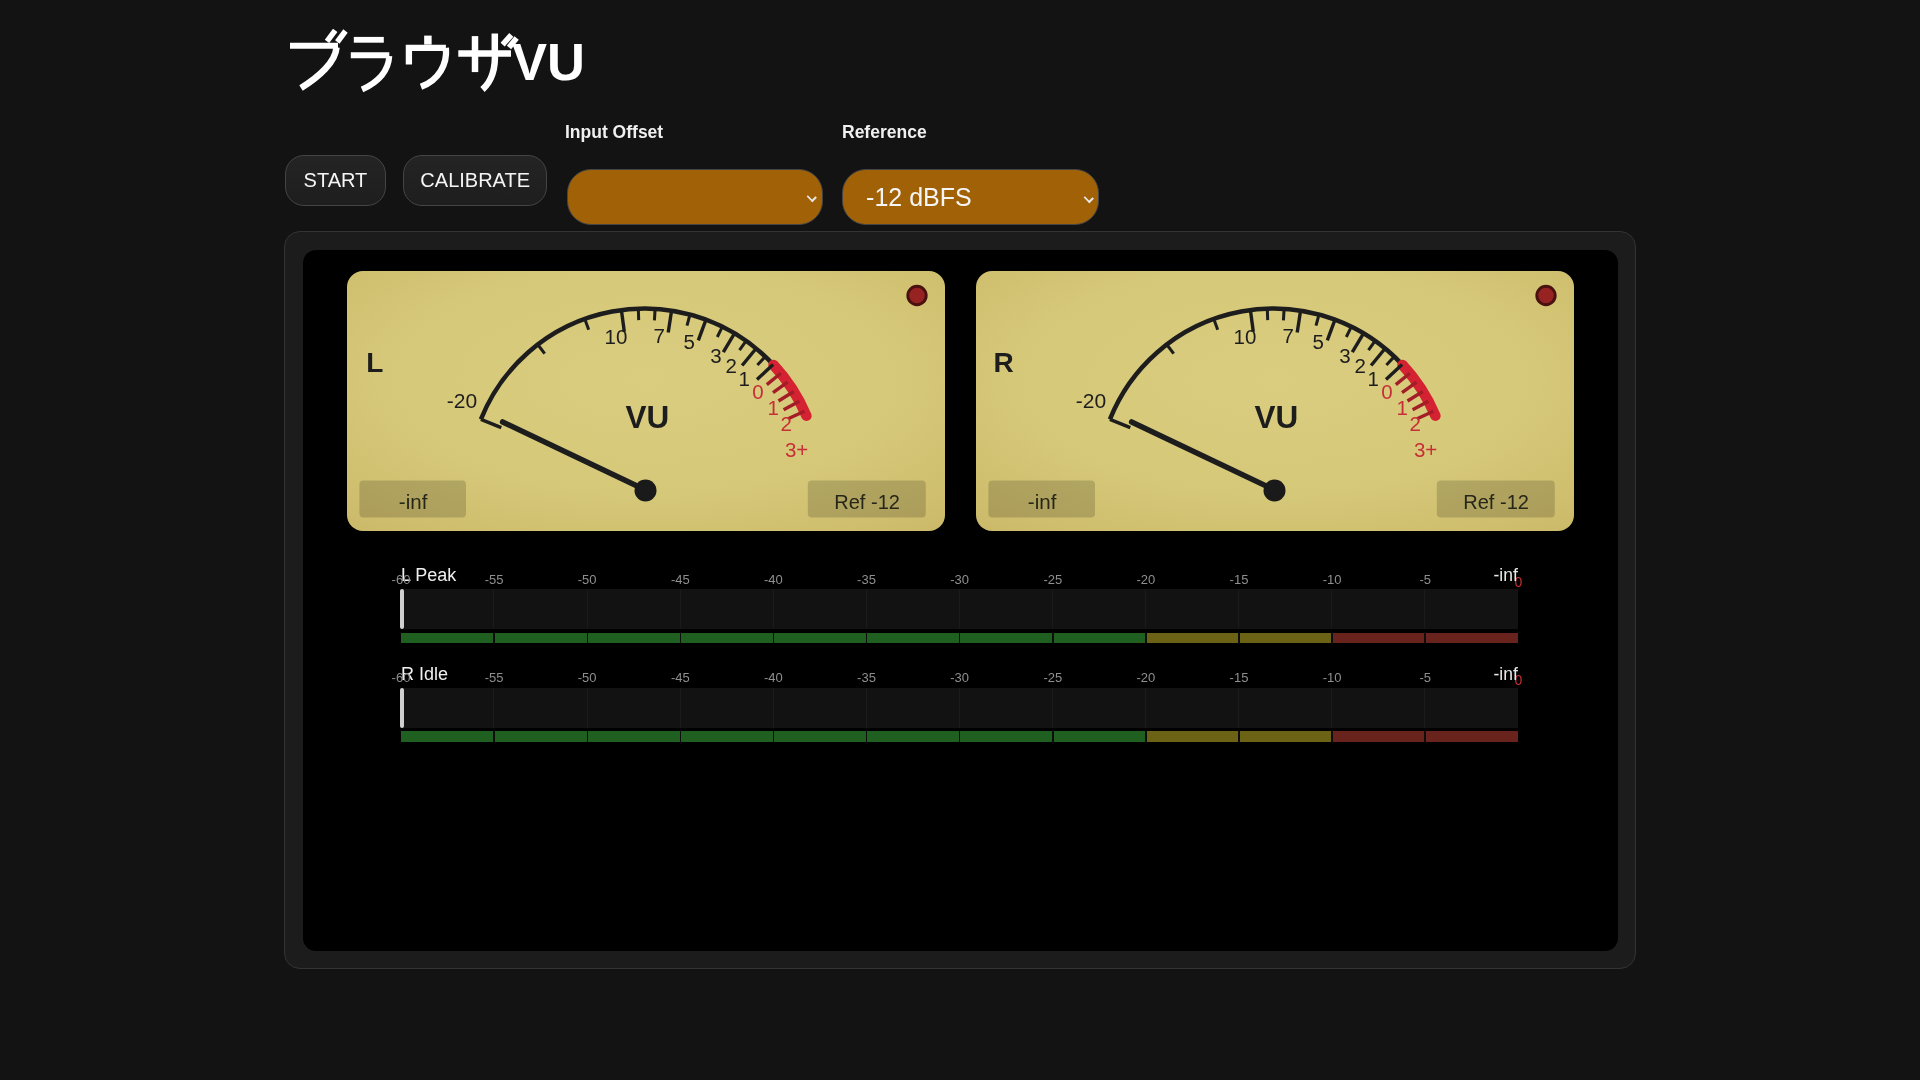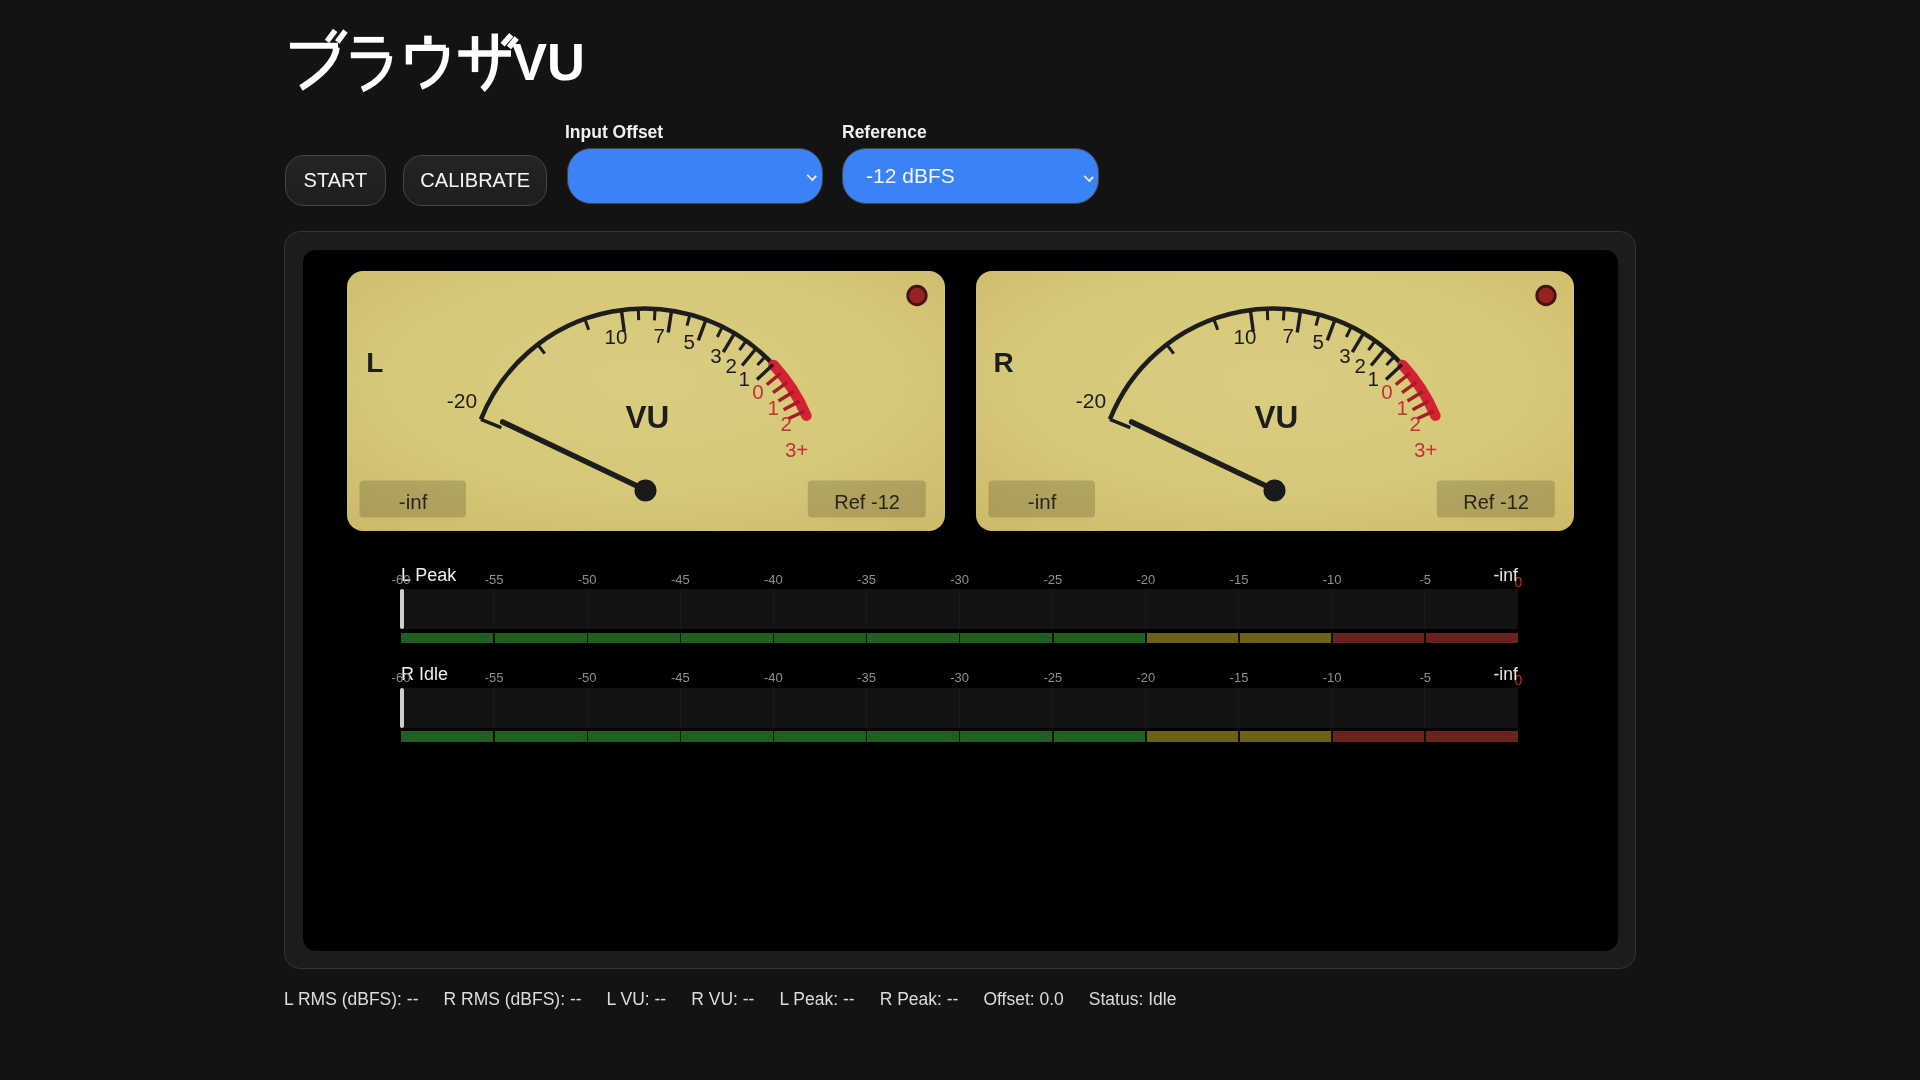--- a/index.html
+++ b/index.html
@@ -1,20 +1,20 @@
 <!DOCTYPE html>
 <html><head><meta charset="utf-8"><style>
 * { margin:0; padding:0; box-sizing:border-box; }
 html,body { width:1920px; height:1080px; background:#131313; font-family:"Liberation Sans", sans-serif; overflow:hidden; }
 #app { position:relative; width:1920px; height:1080px;border-radius:24px; }
 .btn { position:absolute; height:51px; top:154.5px; border:1.5px solid #454545; border-radius:19px;
   background:linear-gradient(#242424,#1e1e1e); color:#f5f5f5; font-size:20px; font-family:"Liberation Sans", sans-serif;
   display:flex; align-items:center; justify-content:center; }
-.sel { position:absolute; top:148px; height:56px; border:1.5px solid #454545; border-radius:24px;
-  background:#3b82f6; color:#f5f5f5; font-size:21px; display:flex; align-items:center; padding-left:23px; }
+.sel { position:absolute; top:169px; height:56px; border:1.5px solid #454545; border-radius:24px;
+  background:#a16207; color:#f5f5f5; font-size:25px; display:flex; align-items:center; padding-left:23px; }
 .chev { position:absolute; right:6px; top:23.5px; width:7.5px; height:7.5px; border-right:2.3px solid #e8e8e8;
   border-bottom:2.3px solid #e8e8e8; transform:rotate(45deg) scaleY(0.8); }
 .lab { position:absolute; top:121.5px; font-size:17.5px; font-weight:bold; color:#f0f0f0; }
 </style></head>
 <body>
 <div id="app">
 <svg width="330" height="75" viewBox="0 0 330 75" style="position:absolute;left:283px;top:22px">
 <g stroke="#fff" fill="none" stroke-linecap="butt">
 <path d="M7,23.7 H55" stroke-width="6"></path>
 <path d="M53.5,25.5 C52.5,40 36,55 18,66" stroke-width="6.5"></path>
@@ -239,22 +239,12 @@
       <div style="position:absolute;left:371.7px;top:0;width:1.5px;height:100%;background:#0d0d0d"></div>
       <div style="position:absolute;left:464.8px;top:0;width:1.5px;height:100%;background:#0d0d0d"></div>
       <div style="position:absolute;left:557.9px;top:0;width:1.5px;height:100%;background:#0d0d0d"></div>
       <div style="position:absolute;left:651.0px;top:0;width:1.5px;height:100%;background:#0d0d0d"></div>
       <div style="position:absolute;left:744.1px;top:0;width:1.5px;height:100%;background:#0d0d0d"></div>
       <div style="position:absolute;left:837.2px;top:0;width:1.5px;height:100%;background:#0d0d0d"></div>
       <div style="position:absolute;left:930.3px;top:0;width:1.5px;height:100%;background:#0d0d0d"></div>
       <div style="position:absolute;left:1023.4px;top:0;width:1.5px;height:100%;background:#0d0d0d"></div>
     </div>
 
-<div style="position:absolute;left:284px;top:988.5px;display:flex;gap:25px;font-size:17.5px;color:#dcdcdc">
-<span>L RMS (dBFS): --</span>
-      <span>R RMS (dBFS): --</span>
-      <span>L VU: --</span>
-      <span>R VU: --</span>
-      <span>L Peak: --</span>
-      <span>R Peak: --</span>
-      <span>Offset: 0.0</span>
-      <span>Status: Idle</span>
-</div>
 </div>
 </body></html>

